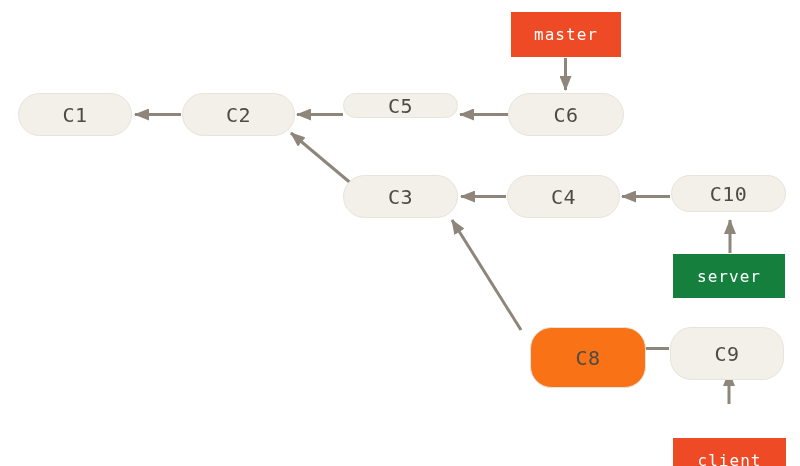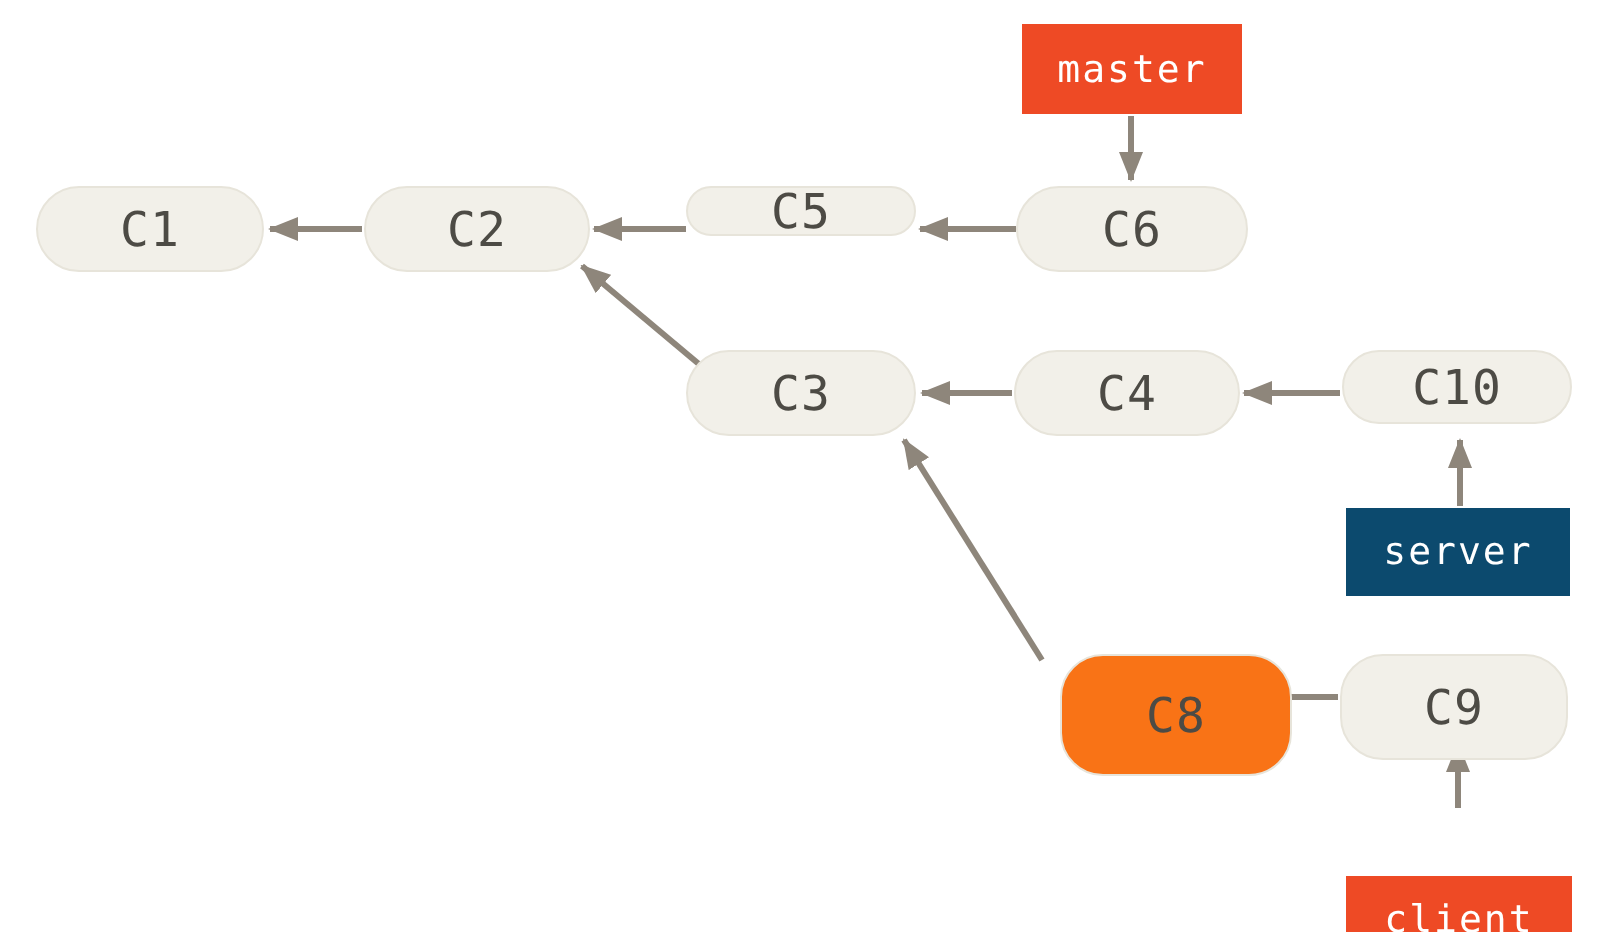--- a/index.html
+++ b/index.html
@@ -23,30 +23,30 @@
     height: 466px;
     pointer-events: none;
   }
   .commit-node {
     position: absolute;
     box-sizing: border-box;
     border-radius: 21.5px;
     display: flex;
     align-items: center;
     justify-content: center;
-    font-size: 24px;
+    font-size: 20px;
     letter-spacing: 0.5px;
   }
   .branch-label {
     position: absolute;
     box-sizing: border-box;
     display: flex;
     align-items: center;
     justify-content: center;
-    font-size: 19px;
+    font-size: 16px;
     letter-spacing: 1px;
   }
 </style>
 </head>
 <body>
 
 <div class="stage">
   <svg class="edges-svg" width="800" height="466" viewBox="0 0 800 466" xmlns="http://www.w3.org/2000/svg">
     <defs>
       <marker id="arrowhead" markerUnits="userSpaceOnUse" markerWidth="15" markerHeight="12" refX="14" refY="6" orient="auto">
@@ -71,16 +71,16 @@
       <div class="commit-node" style="left: 18px; top: 93px; width: 114px; height: 43px; background: rgb(242, 240, 233); border: 1px solid rgb(231, 228, 218); color: rgb(77, 75, 69);">C1</div>
       <div class="commit-node" style="left: 182px; top: 93px; width: 113px; height: 43px; background: rgb(242, 240, 233); border: 1px solid rgb(231, 228, 218); color: rgb(77, 75, 69);">C2</div>
       <div class="commit-node" style="left: 343px; top: 93px; width: 115px; height: 25px; background: rgb(242, 240, 233); border: 1px solid rgb(231, 228, 218); color: rgb(77, 75, 69);">C5</div>
       <div class="commit-node" style="left: 508px; top: 93px; width: 116px; height: 43px; background: rgb(242, 240, 233); border: 1px solid rgb(231, 228, 218); color: rgb(77, 75, 69); text-align: center;">C6</div>
       <div class="commit-node" style="left: 343px; top: 175px; width: 115px; height: 43px; background: rgb(242, 240, 233); border: 1px solid rgb(231, 228, 218); color: rgb(77, 75, 69);">C3</div>
       <div class="commit-node" style="left: 507px; top: 175px; width: 113px; height: 43px; background: rgb(242, 240, 233); border: 1px solid rgb(231, 228, 218); color: rgb(77, 75, 69);">C4</div>
       <div class="commit-node" style="left: 671px; top: 175px; width: 115px; height: 37px; background: rgb(242, 240, 233); border: 1px solid rgb(231, 228, 218); color: rgb(77, 75, 69);">C10</div>
       <div class="commit-node" style="left: 530px; top: 327px; width: 116px; height: 61px; background: #f97316; border: 1px solid rgb(231, 228, 218); color: rgb(77, 75, 69);">C8</div>
       <div class="commit-node" style="left: 670px; top: 327px; width: 114px; height: 53px; background: rgb(242, 240, 233); border: 1px solid rgb(231, 228, 218); color: rgb(77, 75, 69);">C9</div>
       <div class="branch-label" style="left: 511px; top: 12px; width: 110px; height: 45px; background: rgb(238, 74, 37); color: rgb(255, 255, 255);">master</div>
-      <div class="branch-label" style="left: 673px; top: 254px; width: 112px; height: 44px; background: #0c4a6e; color: rgb(255, 255, 255);">server</div>
+      <div class="branch-label" style="left: 673px; top: 254px; width: 112px; height: 44px; background: #15803d; color: rgb(255, 255, 255);">server</div>
       <div class="branch-label" style="left: 673px; top: 405px; width: 113px; height: 44px; background: rgb(238, 74, 37); color: rgb(255, 255, 255); margin-top: 33px;">client</div>
     </div>
 </div>
 
 </body></html>

